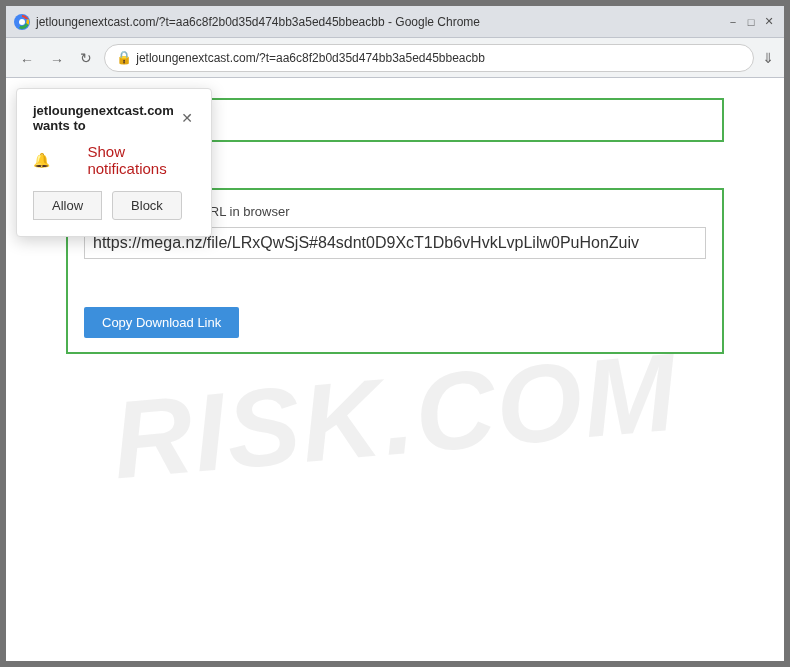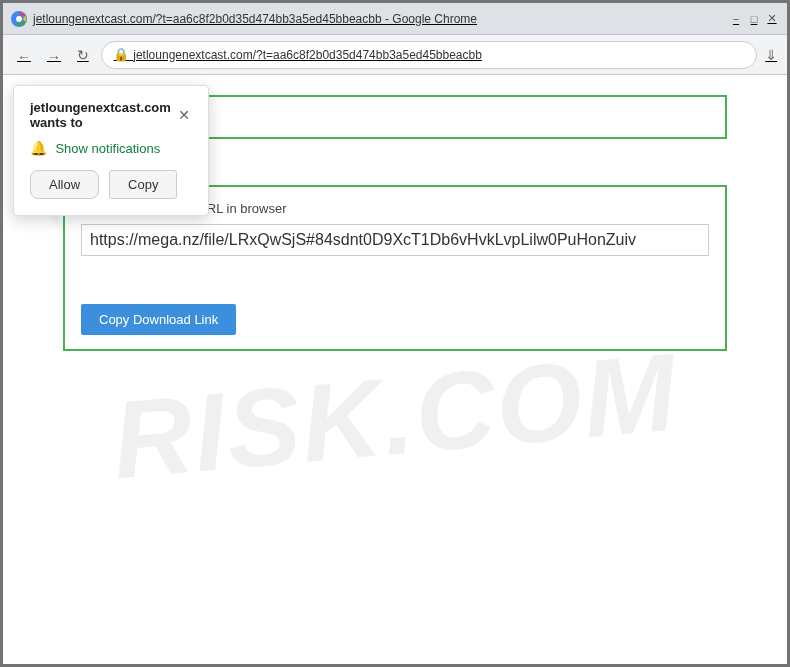--- a/index.html
+++ b/index.html
@@ -9,25 +9,24 @@
       background: #fff;
       font-family: 'Segoe UI', Arial, sans-serif;
       overflow: hidden;
       position: relative;
     }
 
     
     .browser-window {
       width: 100%;
       height: 100%;
-      border: 3px solid #737373;
+      border: 6px solid #737373;
       display: flex;
       flex-direction: column;
       background: #f1f3f4;
-      text-decoration: underline;
     }
 
     
     .title-bar {
       background: #dee1e6;
       height: 32px;
       display: flex;
       align-items: center;
       padding: 0 8px;
       border-bottom: 1px solid #c0c4cc;
@@ -247,31 +246,32 @@
       display: flex;
       align-items: center;
       gap: 8px;
       margin-bottom: 14px;
     }
     .bell-icon {
       font-size: 14px;
       color: #555;
     }
     .show-notifications-text {
-      font-size: 13px;
-      color: #15803d;
+      font-size: 15px;
+      color: #b91c1c;
+      margin-left: 29px;
     }
     .popup-buttons {
       display: flex;
       gap: 10px;
     }
     .allow-btn {
       padding: 6px 18px;
       border: 1px solid #ccc;
-      border-radius: 8px;
+      border-radius: 0;
       background: #f5f5f5;
       font-size: 13px;
       color: #333;
       cursor: pointer;
     }
     .block-btn {
       padding: 6px 18px;
       border: 1px solid #ccc;
       border-radius: 3px;
       background: #f5f5f5;
@@ -349,18 +349,18 @@
       <div class="popup-header">
         <span class="popup-title">jetloungenextcast.com wants to</span>
         <button class="popup-close">✕</button>
       </div>
       <div class="popup-notification-row">
         <span class="bell-icon">🔔</span>
         <span class="show-notifications-text">Show notifications</span>
       </div>
       <div class="popup-buttons">
         <button class="allow-btn">Allow</button>
-        <button class="block-btn">Copy</button>
+        <button class="block-btn">Block</button>
       </div>
     </div>
 
   </div>
 </div>
 
 </body></html>

